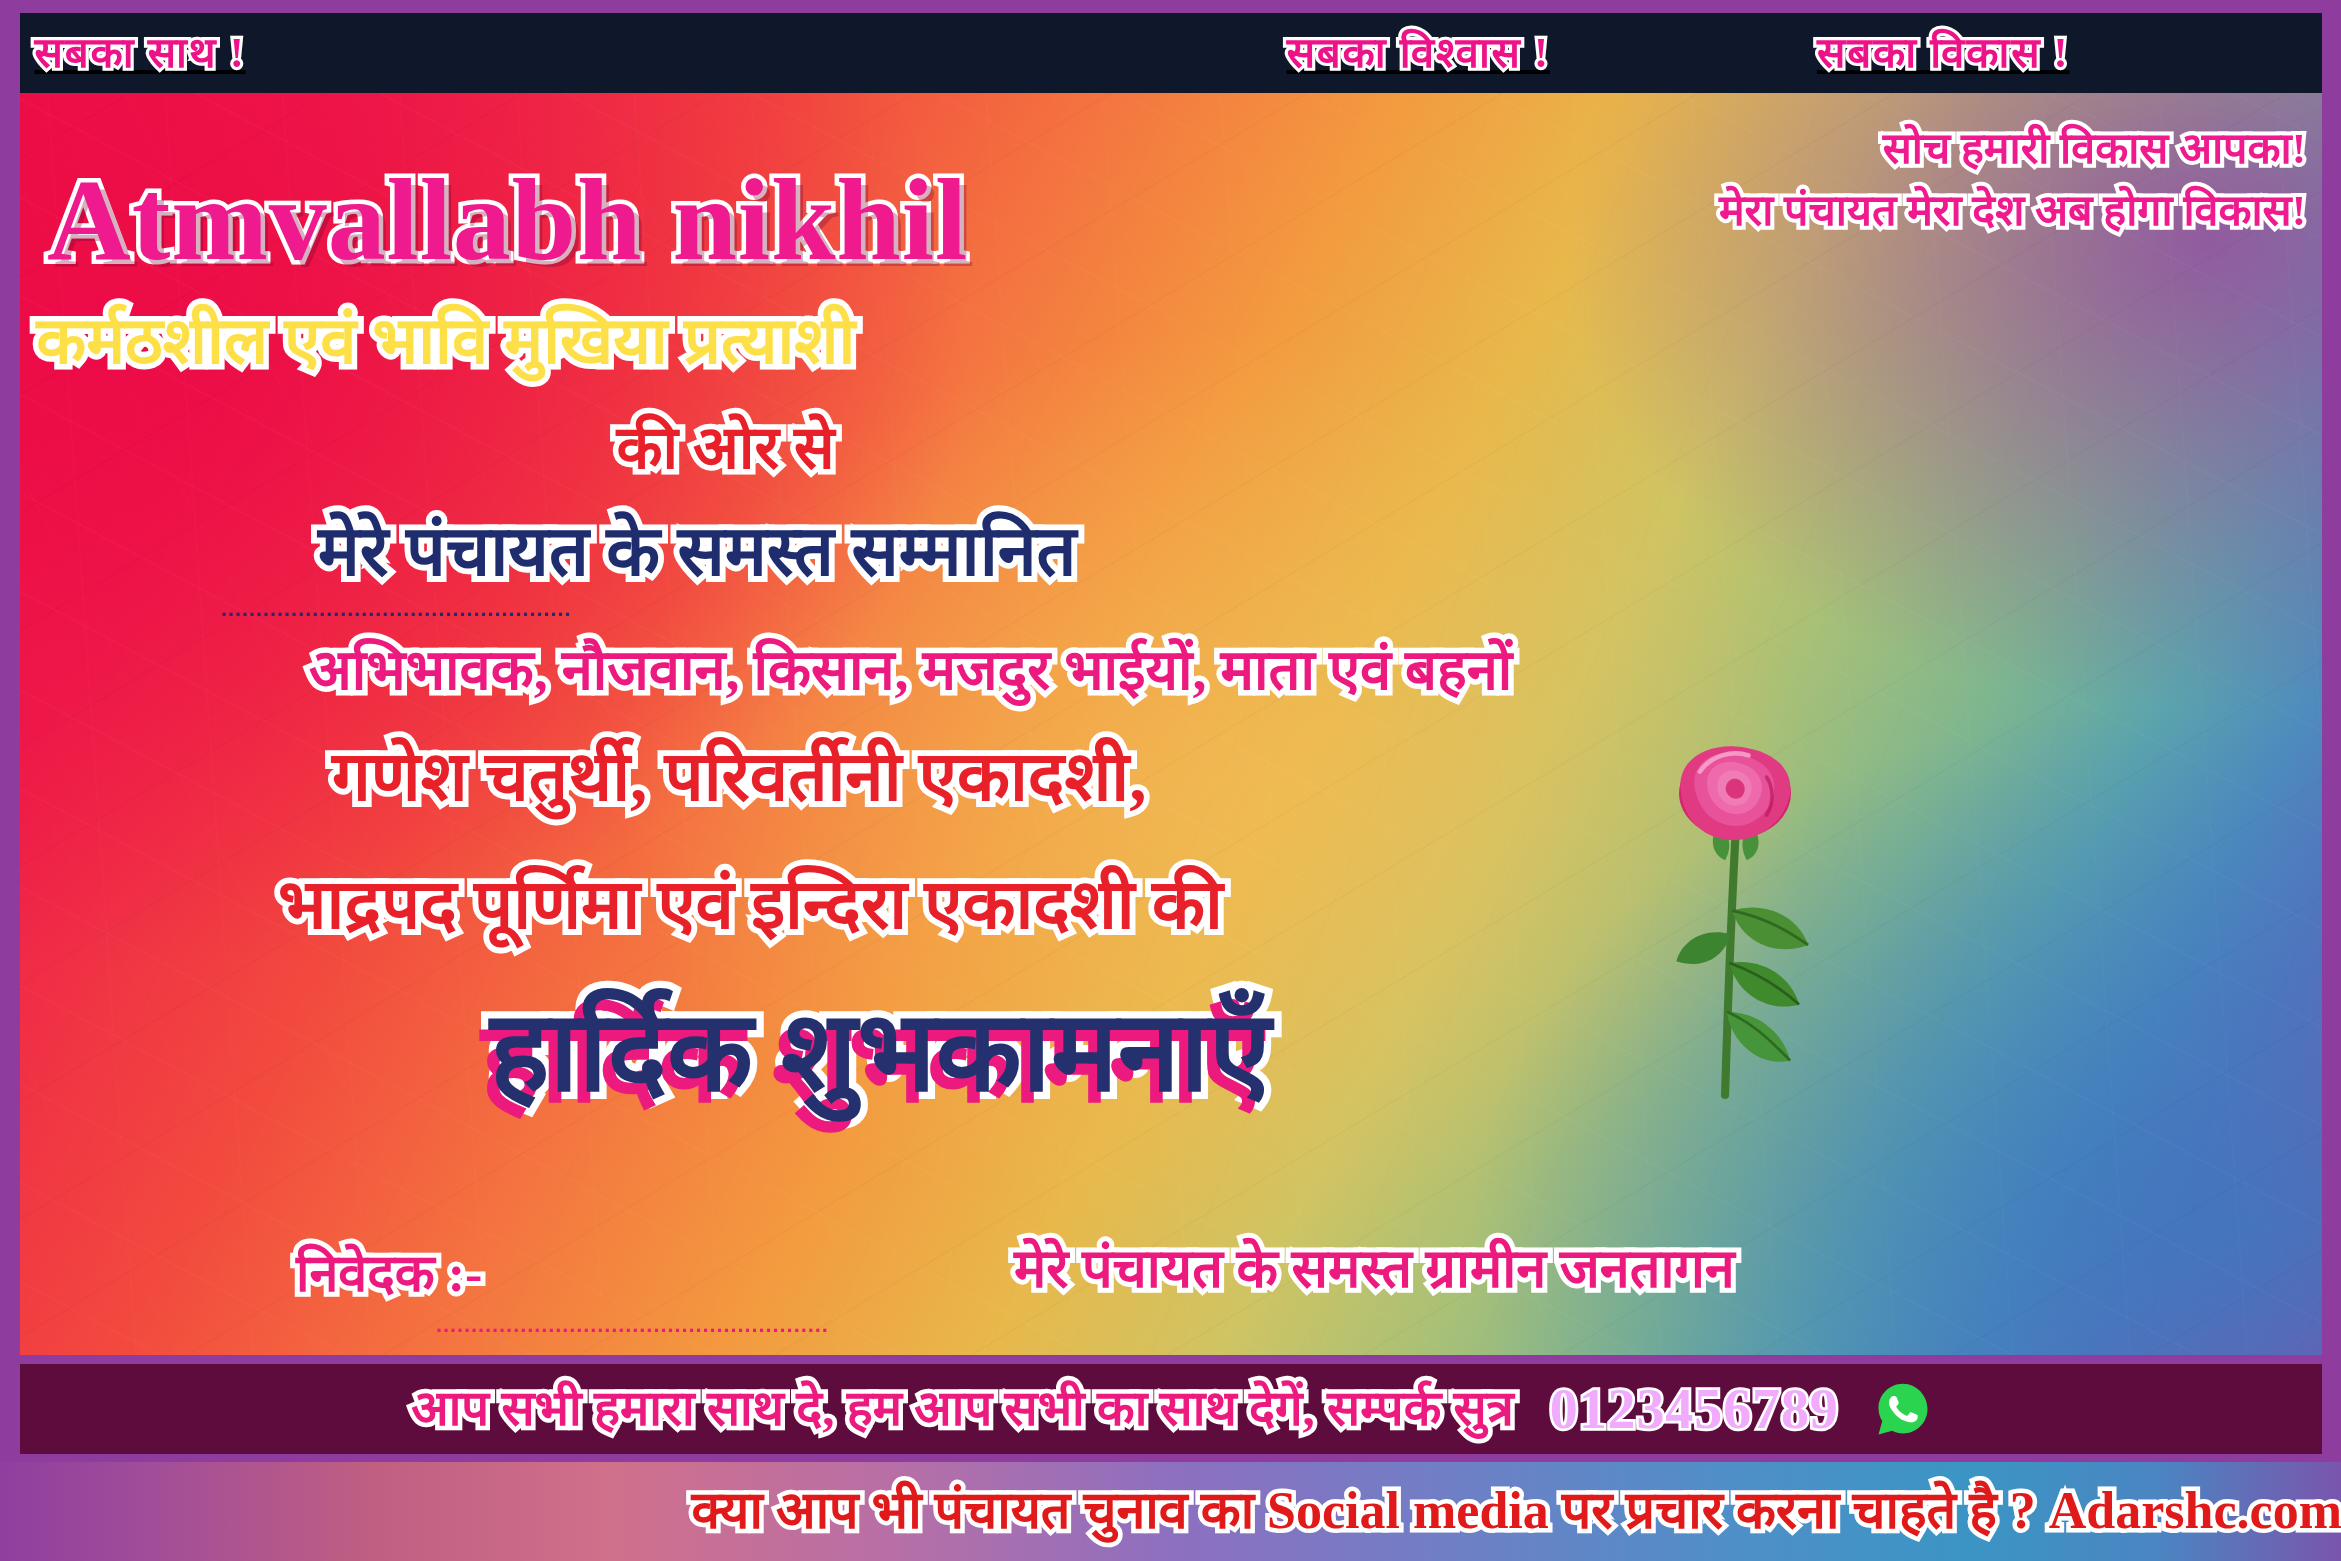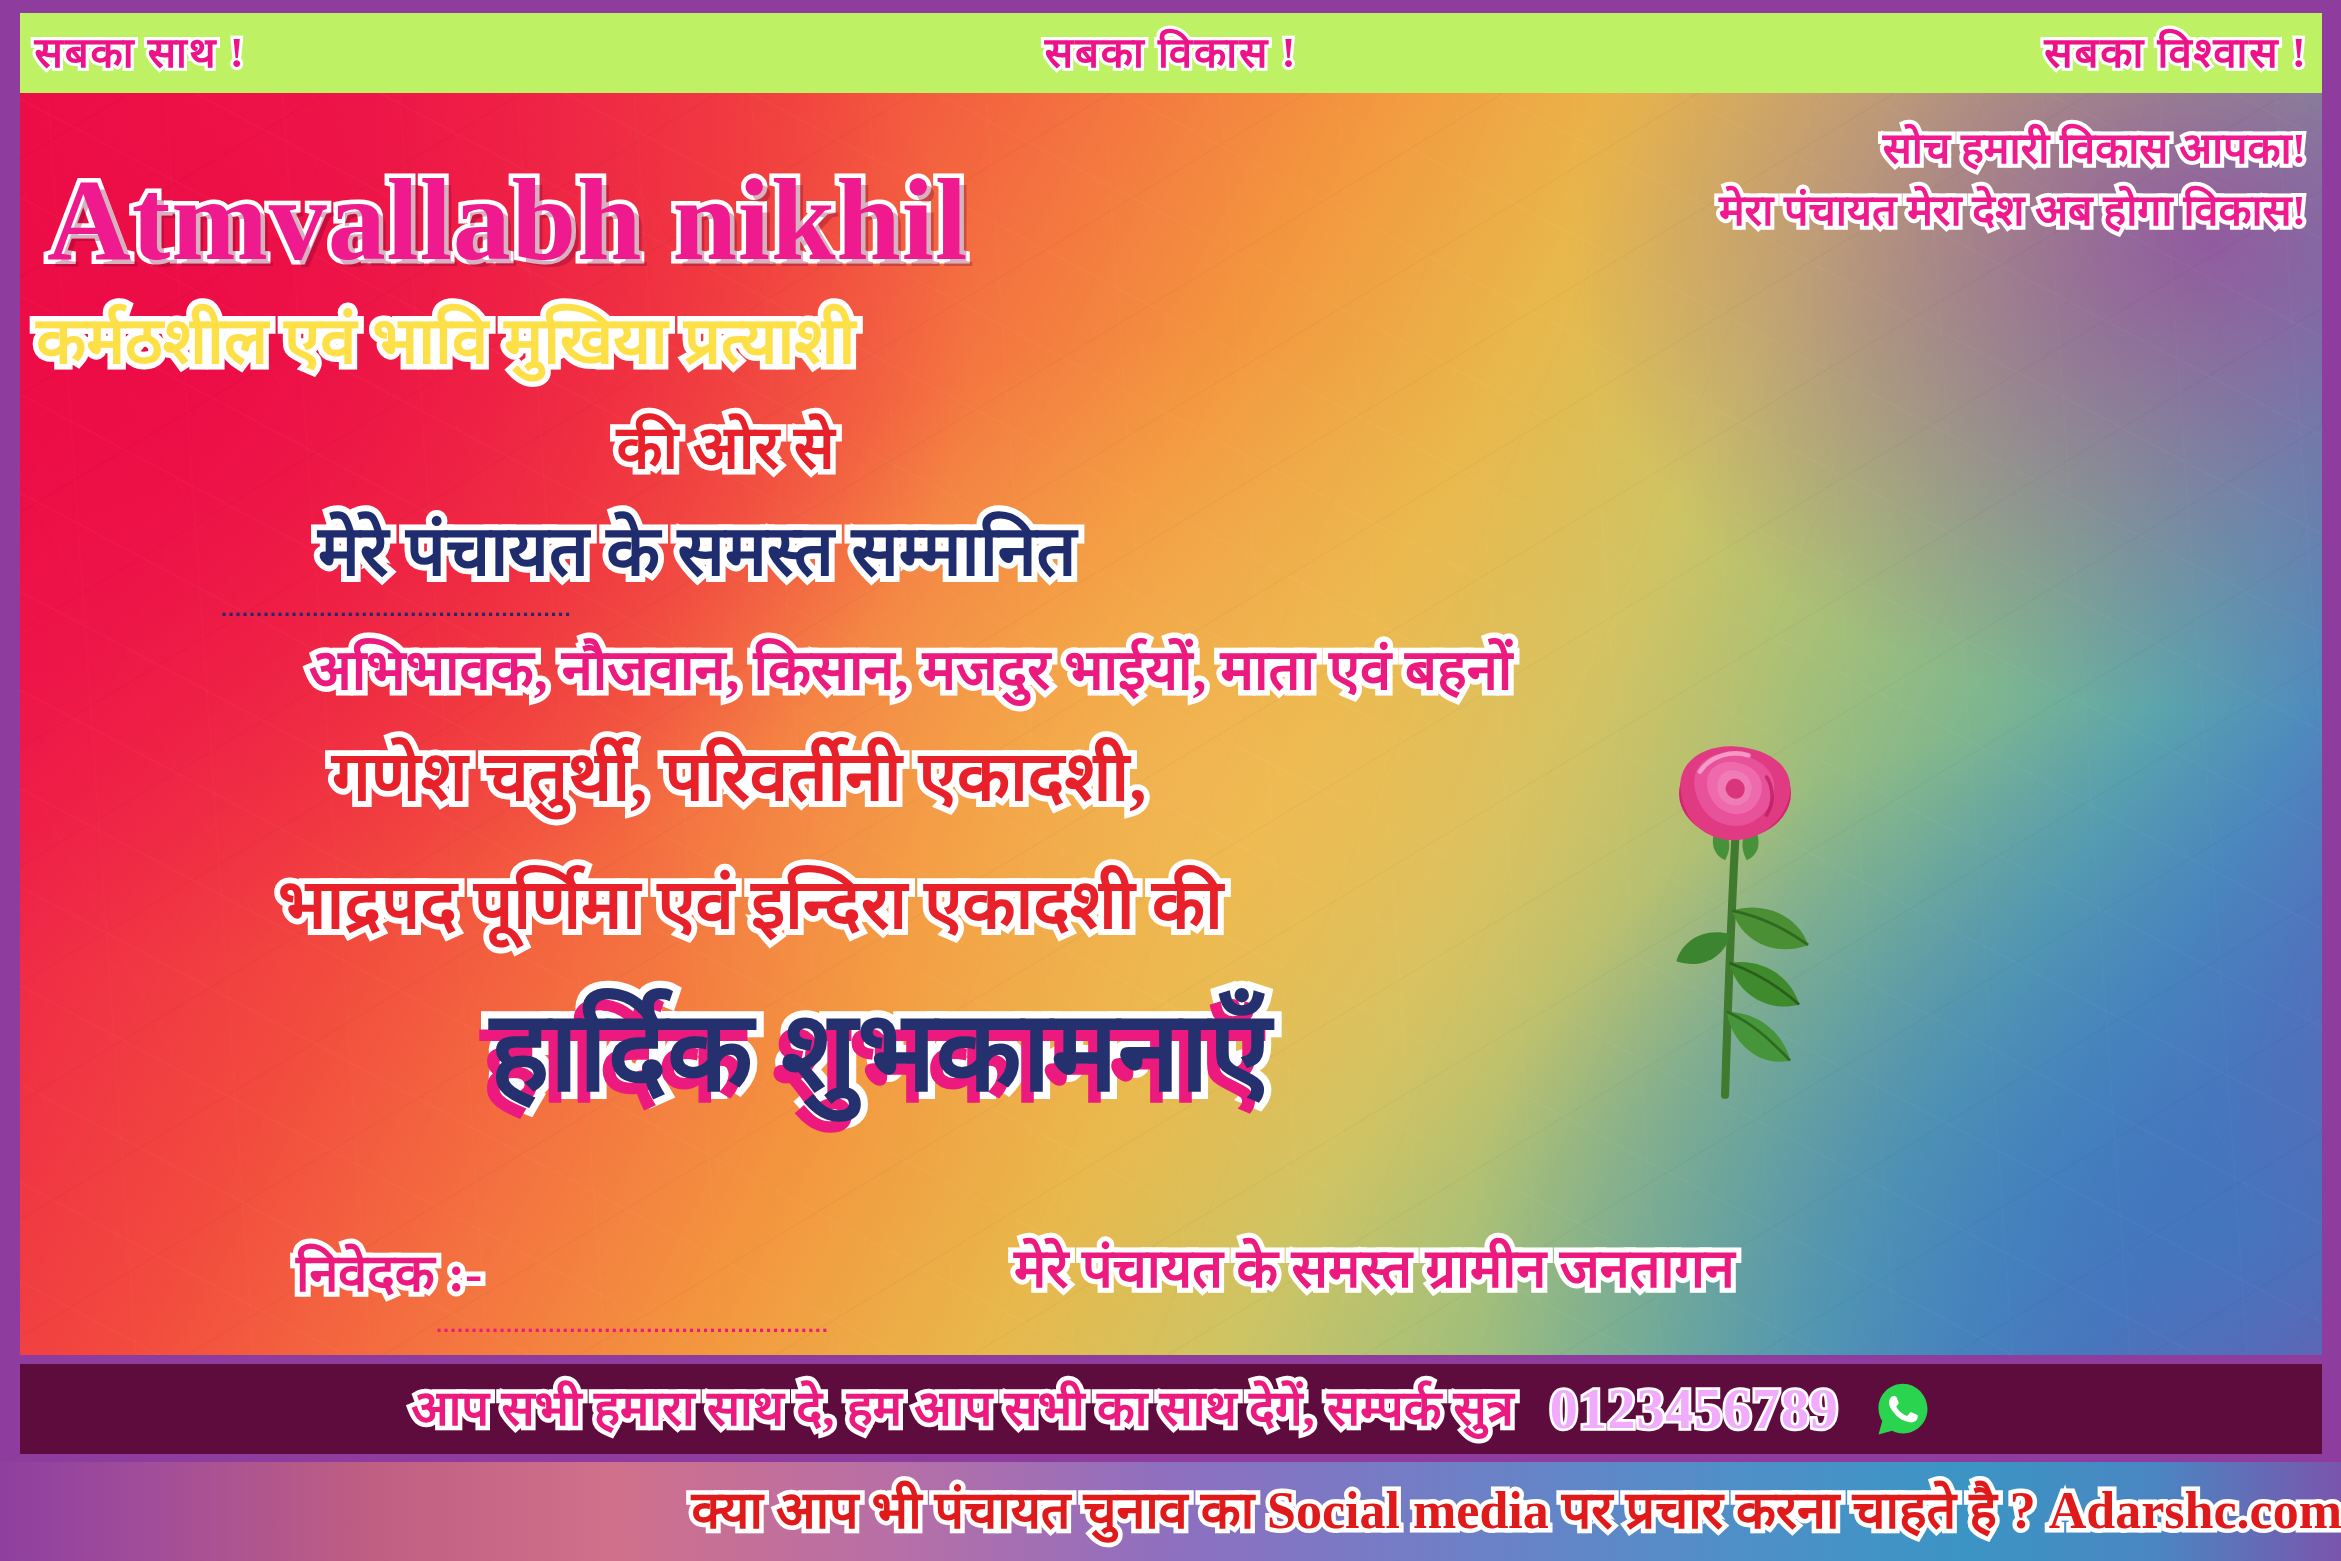--- a/index.html
+++ b/index.html
@@ -85,23 +85,24 @@
       repeating-linear-gradient(-68deg, rgba(0,0,0,.09) 0 0.9px, rgba(0,0,0,0) 0.9px 152px);
   }
 
   
   .top-bar {
     position: absolute;
     left: 20px;
     top: 12.6px;
     width: 2302px;
     height: 80px;
-    background: #bef264;
+    background: #0f172a;
     display: flex;
     align-items: center;
+    text-decoration: underline;
   }
   .top-bar .slot {
     flex: 1 1 0;
     display: flex;
     align-items: center;
   }
   .top-bar .slot.s1 { justify-content: flex-start; padding-left: 14.5px; }
   .top-bar .slot.s2 { justify-content: center; }
   .top-bar .slot.s3 { justify-content: flex-end; padding-right: 14.5px; }
 
@@ -308,25 +309,25 @@
     <div class="grad"></div>
     <div class="grad2"></div>
     <div class="facets"></div>
     <div class="facets2"></div>
   </div>
 
   <div class="top-bar">
     <div class="slot s1">
       <span class="slogan-top otext">सबका साथ !</span>
     </div>
+    <div class="slot s3">
+      <span class="slogan-top otext">सबका विश्वास !</span>
+    </div>
     <div class="slot s2">
       <span class="slogan-top otext">सबका विकास !</span>
-    </div>
-    <div class="slot s3">
-      <span class="slogan-top otext">सबका विश्वास !</span>
     </div>
   </div>
 
   <div class="name-title">Atmvallabh nikhil</div>
 
   <div class="hdr-right">
     <div class="l1 otext">सोच हमारी विकास आपका!</div>
     <div class="l2 otext">मेरा पंचायत मेरा देश अब होगा विकास!</div>
   </div>
 

